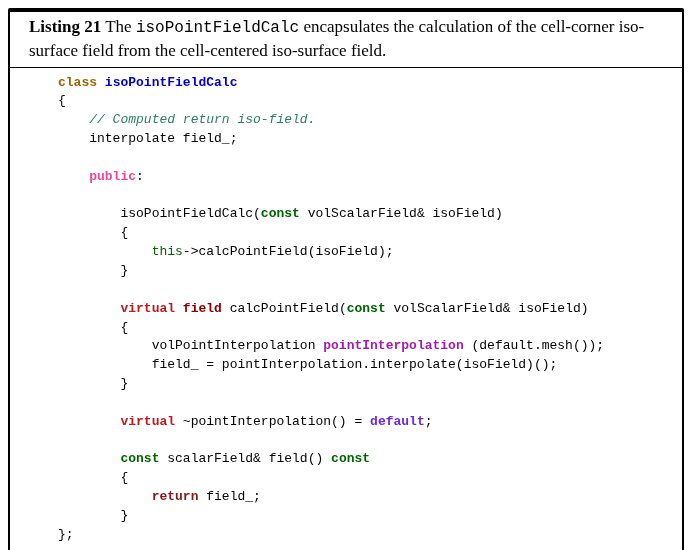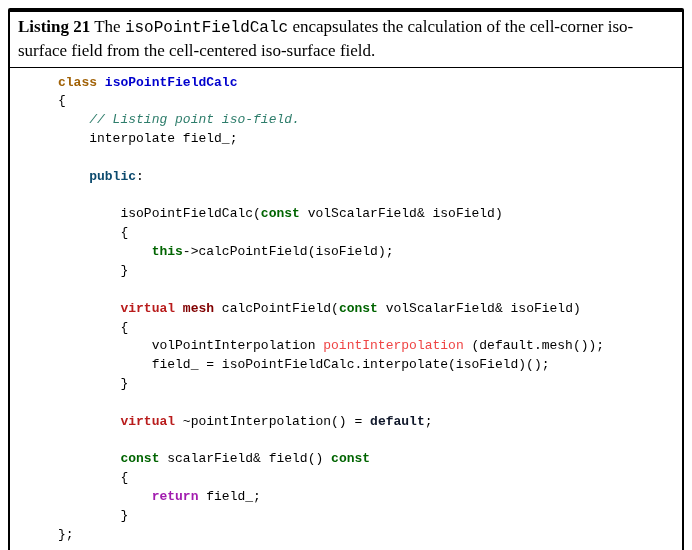--- a/index.html
+++ b/index.html
@@ -11,21 +11,21 @@
     box-sizing: border-box;
   }
   .listing-box {
     border: 2px solid #000;
     border-radius: 2px;
     padding: 0;
   }
   .listing-header {
     font-size: 17px;
     line-height: 1.35;
-    padding: 4px 8px 4px 8px;
+    padding: 4px 8px 4px 19px;
   }
   .listing-header .title-strong {
     font-weight: bold;
   }
   .listing-header .code-inline {
     font-family: "Courier New", Courier, monospace;
     font-size: 16px;
   }
   .rule-top {
     border-top: 2px solid #000;
@@ -36,56 +36,56 @@
     height: 0;
   }
   .code-block {
     font-family: "Courier New", Courier, monospace;
     font-size: 13px;
     line-height: 1.45;
     white-space: pre;
     padding: 6px 8px 10px 48px;
   }
   .kw-class    { color: #a16207; font-weight: bold; }
-  .kw-public   { color: #0c4a6e; font-weight: bold; }
+  .kw-public   { color: #ec4899; font-weight: bold; }
   .kw-const    { color: #006400; font-weight: bold; text-align: right; }
   .kw-virtual  { color: #b91c1c; font-weight: bold; }
   .kw-void     { color: #800000; font-weight: bold; }
-  .kw-this     { color: #006400; font-weight: bold; text-align: right; }
-  .kw-return   { color: #a21caf; font-weight: bold; }
-  .kw-default  { color: #0f172a; font-weight: bold; }
+  .kw-this     { color: #006400; font-weight: normal; text-align: right; }
+  .kw-return   { color: #7f1d1d; font-weight: bold; }
+  .kw-default  { color: #6d28d9; font-weight: bold; }
   .cls-name    { color: #0000cd; font-weight: bold; }
-  .ident-blue  { color: #ef4444; }
+  .ident-blue  { color: #a21caf; font-weight: bold; }
   .comment     { color: #2e7d6b; font-style: italic; }
 </style>
 </head>
 <body>
 
 <div class="listing-box">
   <div class="rule-top"></div>
   <div class="listing-header">
     <span class="title-strong">Listing 21</span><span> The </span><span class="code-inline">isoPointFieldCalc</span><span> encapsulates the calculation of the cell-corner iso-surface field from the cell-centered iso-surface field.</span>
   </div>
   <div class="rule-thin"></div>
   <div class="code-block"><span class="kw-class">class</span> <span class="cls-name">isoPointFieldCalc</span>
 <span>{</span>
-    <span class="comment">// Listing point iso-field.</span>
+    <span class="comment">// Computed return iso-field.</span>
     <span>interpolate field_;</span>
 
     <span class="kw-public">public</span><span>:</span>
 
         <span>isoPointFieldCalc(</span><span class="kw-const">const</span><span> volScalarField&amp; isoField)</span>
         <span>{</span>
             <span class="kw-this">this</span><span>-&gt;calcPointField(isoField);</span>
         <span>}</span>
 
-        <span class="kw-virtual">virtual</span> <span class="kw-void">mesh</span><span> calcPointField(</span><span class="kw-const">const</span><span> volScalarField&amp; isoField)</span>
+        <span class="kw-virtual">virtual</span> <span class="kw-void">field</span><span> calcPointField(</span><span class="kw-const">const</span><span> volScalarField&amp; isoField)</span>
         <span>{</span>
             <span>volPointInterpolation </span><span class="ident-blue">pointInterpolation</span><span> (default.mesh());</span>
-            <span>field_ = isoPointFieldCalc.interpolate(isoField)();</span>
+            <span>field_ = pointInterpolation.interpolate(isoField)();</span>
         <span>}</span>
 
         <span class="kw-virtual">virtual</span><span> ~pointInterpolation() = </span><span class="kw-default">default</span><span>;</span>
 
         <span class="kw-const">const</span><span> scalarField&amp; field() </span><span class="kw-const">const</span>
         <span>{</span>
             <span class="kw-return">return</span><span> field_;</span>
         <span>}</span>
 <span>};</span></div>
 </div>

